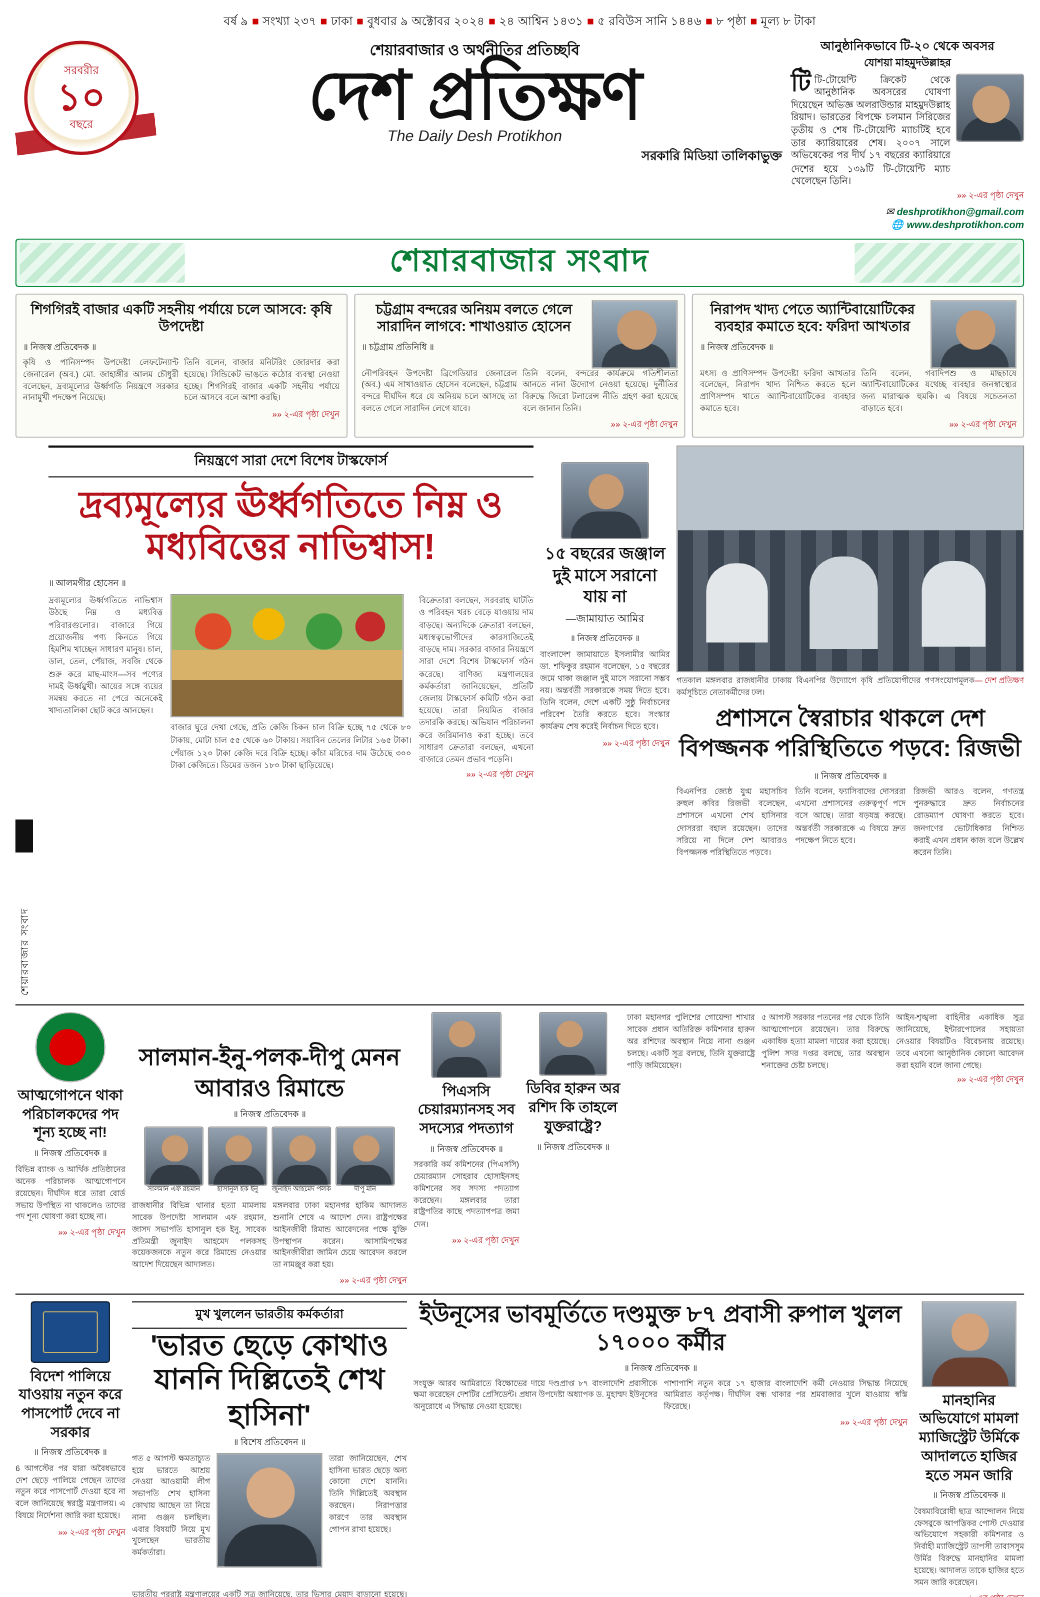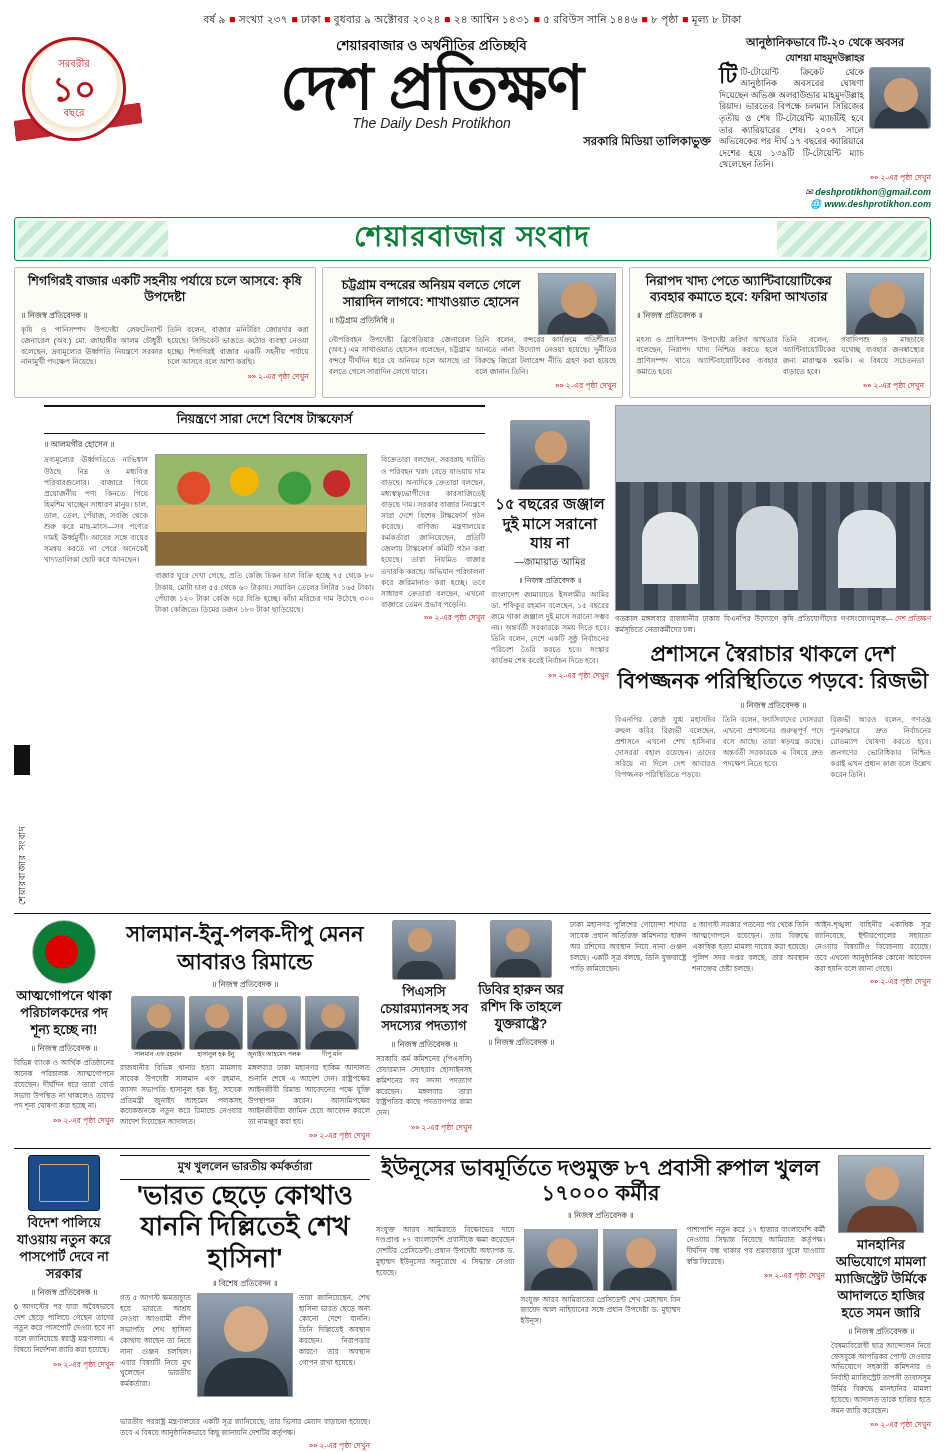--- a/index.html
+++ b/index.html
@@ -151,21 +151,21 @@
   
   .band { display:flex; gap:6px; margin-top:8px; border-top:1px solid #111; padding-top:6px;}
   .flagcircle{
     width:64px;height:64px;border-radius:50%;margin:0 auto 4px;border:1px solid #bbb;
     background: radial-gradient(circle at 46% 50%, #d00 0 16px, #0a7d36 17px 100%);
   }
   .b-narrow{width:100px;flex:none;}
   .b-title{font-size:13px;font-weight:bold;text-align:center;line-height:1.3;}
   .b-by{font-size:8px;text-align:center;margin:3px 0;}
   .b-text{font-size:7.2px;line-height:1.5;text-align:justify;color:#333;}
-  .b-wide{width:250px;flex:none;}
+  .b-wide{width:250px;flex:none;margin-top:28px;}
   .faces{display:flex;gap:4px;justify-content:center;margin:5px 0;}
   .face{width:54px;height:54px;border:1px solid #999;border-radius:2px;position:relative;overflow:hidden;
     background:linear-gradient(180deg,#93a1b0,#515c68);}
   .face::after{content:"";position:absolute;left:15px;top:7px;width:24px;height:24px;border-radius:50%;background:#c99b72;}
   .face::before{content:"";position:absolute;left:4px;bottom:0;width:46px;height:18px;border-radius:18px 18px 0 0;background:#323b44;}
   .facecap{font-size:6.2px;text-align:center;line-height:1.3;}
   .b-col3{display:flex;gap:6px;}
   .b-mid{width:96px;flex:none;}
   .b-right{flex:1;}
 
@@ -254,21 +254,21 @@
     <div class="teaser">
       <h3>শিগগিরই বাজার একটি সহনীয় পর্যায়ে চলে আসবে: কৃষি উপদেষ্টা</h3>
       <div class="byline">॥ নিজস্ব প্রতিবেদক ॥</div>
       <div class="row">
         <div class="col">কৃষি ও পানিসম্পদ উপদেষ্টা লেফটেন্যান্ট জেনারেল (অব.) মো. জাহাঙ্গীর আলম চৌধুরী বলেছেন, দ্রব্যমূল্যের ঊর্ধ্বগতি নিয়ন্ত্রণে সরকার নানামুখী পদক্ষেপ নিয়েছে।</div>
         <div class="col">তিনি বলেন, বাজার মনিটরিং জোরদার করা হয়েছে। সিন্ডিকেট ভাঙতে কঠোর ব্যবস্থা নেওয়া হচ্ছে। শিগগিরই বাজার একটি সহনীয় পর্যায়ে চলে আসবে বলে আশা করছি।</div>
       </div>
       <span class="more">»» ২-এর পৃষ্ঠা দেখুন</span>
     </div>
     <div class="teaser">
-      <div class="row" style="align-items:center">
+      <div class="row" style="align-items:flex-start">
         <div style="flex:1">
           <h3>চট্টগ্রাম বন্দরের অনিয়ম বলতে গেলে সারাদিন লাগবে: শাখাওয়াত হোসেন</h3>
           <div class="byline">॥ চট্টগ্রাম প্রতিনিধি ॥</div>
         </div>
         <div class="tphoto"></div>
       </div>
       <div class="row">
         <div class="col">নৌপরিবহন উপদেষ্টা ব্রিগেডিয়ার জেনারেল (অব.) এম সাখাওয়াত হোসেন বলেছেন, চট্টগ্রাম বন্দরে দীর্ঘদিন ধরে যে অনিয়ম চলে আসছে তা বলতে গেলে সারাদিন লেগে যাবে।</div>
         <div class="col">তিনি বলেন, বন্দরের কার্যক্রমে গতিশীলতা আনতে নানা উদ্যোগ নেওয়া হয়েছে। দুর্নীতির বিরুদ্ধে জিরো টলারেন্স নীতি গ্রহণ করা হয়েছে বলে জানান তিনি।</div>
       </div>
@@ -290,20 +290,21 @@
     </div>
   </div>
 
   <div class="main">
     <div class="col-left">
       <div class="vert">শেয়ারবাজার সংবাদ</div>
     </div>
 
     <div class="lead">
       <div class="taskforce">নিয়ন্ত্রণে সারা দেশে বিশেষ টাস্কফোর্স</div>
+      <div class="headline">দ্রব্যমূল্যের ঊর্ধ্বগতিতে নিম্ন ও মধ্যবিত্তের নাভিশ্বাস!</div>
       <div style="font-size:8px;margin-bottom:3px">॥ আলমগীর হোসেন ॥</div>
       <div class="lead-body">
         <div class="lead-col" style="width:104px;flex:none">দ্রব্যমূল্যের ঊর্ধ্বগতিতে নাভিশ্বাস উঠছে নিম্ন ও মধ্যবিত্ত পরিবারগুলোর। বাজারে গিয়ে প্রয়োজনীয় পণ্য কিনতে গিয়ে হিমশিম খাচ্ছেন সাধারণ মানুষ। চাল, ডাল, তেল, পেঁয়াজ, সবজি থেকে শুরু করে মাছ-মাংস—সব পণ্যের দামই ঊর্ধ্বমুখী। আয়ের সঙ্গে ব্যয়ের সমন্বয় করতে না পেরে অনেকেই খাদ্যতালিকা ছোট করে আনছেন।</div>
         <div style="flex:1">
           <div class="veg"></div>
           <div class="lead-col" style="margin-top:4px">বাজার ঘুরে দেখা গেছে, প্রতি কেজি চিকন চাল বিক্রি হচ্ছে ৭৫ থেকে ৮০ টাকায়, মোটা চাল ৫৫ থেকে ৬০ টাকায়। সয়াবিন তেলের লিটার ১৬৫ টাকা। পেঁয়াজ ১২০ টাকা কেজি দরে বিক্রি হচ্ছে। কাঁচা মরিচের দাম উঠেছে ৩০০ টাকা কেজিতে। ডিমের ডজন ১৮০ টাকা ছাড়িয়েছে।</div>
         </div>
         <div class="lead-col" style="width:104px;flex:none">
           <span>বিক্রেতারা বলছেন, সরবরাহ ঘাটতি ও পরিবহন খরচ বেড়ে যাওয়ায় দাম বাড়ছে। অন্যদিকে ক্রেতারা বলছেন, মধ্যস্বত্বভোগীদের কারসাজিতেই বাড়ছে দাম। সরকার বাজার নিয়ন্ত্রণে সারা দেশে বিশেষ টাস্কফোর্স গঠন করেছে।</span>
           <span>বাণিজ্য মন্ত্রণালয়ের কর্মকর্তারা জানিয়েছেন, প্রতিটি জেলায় টাস্কফোর্স কমিটি গঠন করা হয়েছে। তারা নিয়মিত বাজার তদারকি করছে। অভিযান পরিচালনা করে জরিমানাও করা হচ্ছে। তবে সাধারণ ক্রেতারা বলছেন, এখনো বাজারে তেমন প্রভাব পড়েনি।</span>
@@ -432,27 +433,20 @@
           <span class="more">»» ২-এর পৃষ্ঠা দেখুন</span>
         </div>
       </div>
     </div>
 
     <div style="flex:1">
       <div class="quote-head" style="font-size:21px">ইউনূসের ভাবমূর্তিতে দণ্ডমুক্ত ৮৭ প্রবাসী রুপাল খুলল ১৭০০০ কর্মীর</div>
       <div class="b-by">॥ নিজস্ব প্রতিবেদক ॥</div>
       <div style="display:flex;gap:6px">
         <div class="b-text" style="flex:1">সংযুক্ত আরব আমিরাতে বিক্ষোভের দায়ে দণ্ডপ্রাপ্ত ৮৭ বাংলাদেশি প্রবাসীকে ক্ষমা করেছেন দেশটির প্রেসিডেন্ট। প্রধান উপদেষ্টা অধ্যাপক ড. মুহাম্মদ ইউনূসের অনুরোধে এ সিদ্ধান্ত নেওয়া হয়েছে।</div>
-        <div style="width:160px;flex:none">
-          <div class="twoportrait">
-            <div class="portrait"></div>
-            <div class="portrait"></div>
-          </div>
-          <div class="cap">সংযুক্ত আরব আমিরাতের প্রেসিডেন্ট শেখ মোহাম্মদ বিন জায়েদ আল নাহিয়ানের সঙ্গে প্রধান উপদেষ্টা ড. মুহাম্মদ ইউনূস।</div>
-        </div>
         <div class="b-text" style="flex:1">
           <span>পাশাপাশি নতুন করে ১৭ হাজার বাংলাদেশি কর্মী নেওয়ার সিদ্ধান্ত নিয়েছে আমিরাত কর্তৃপক্ষ। দীর্ঘদিন বন্ধ থাকার পর শ্রমবাজার খুলে যাওয়ায় স্বস্তি ফিরেছে।</span>
           <span class="more">»» ২-এর পৃষ্ঠা দেখুন</span>
         </div>
       </div>
     </div>
 
     <div class="b-narrow">
       <div class="ladyphoto"></div>
       <div class="b-title">মানহানির অভিযোগে মামলা ম্যাজিস্ট্রেট উর্মিকে আদালতে হাজির হতে সমন জারি</div>

